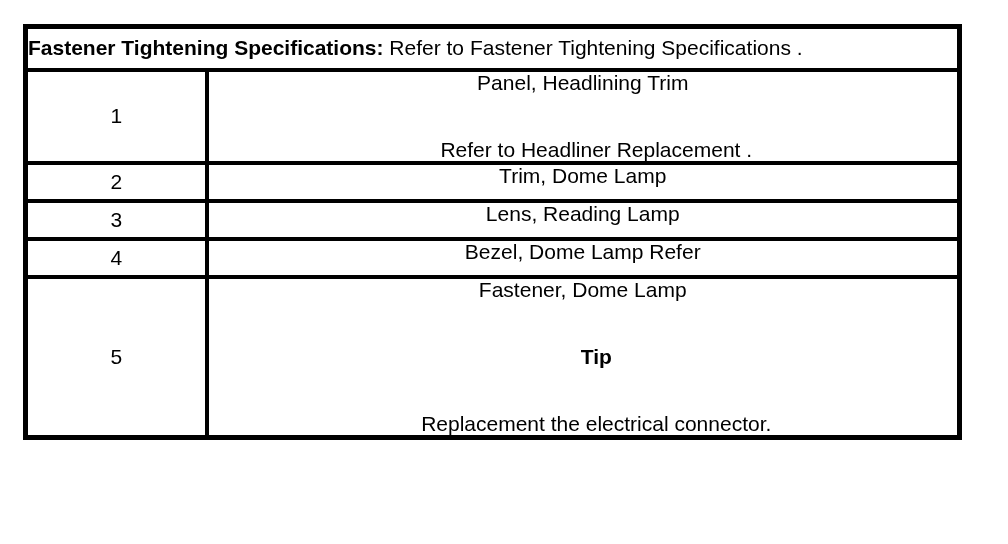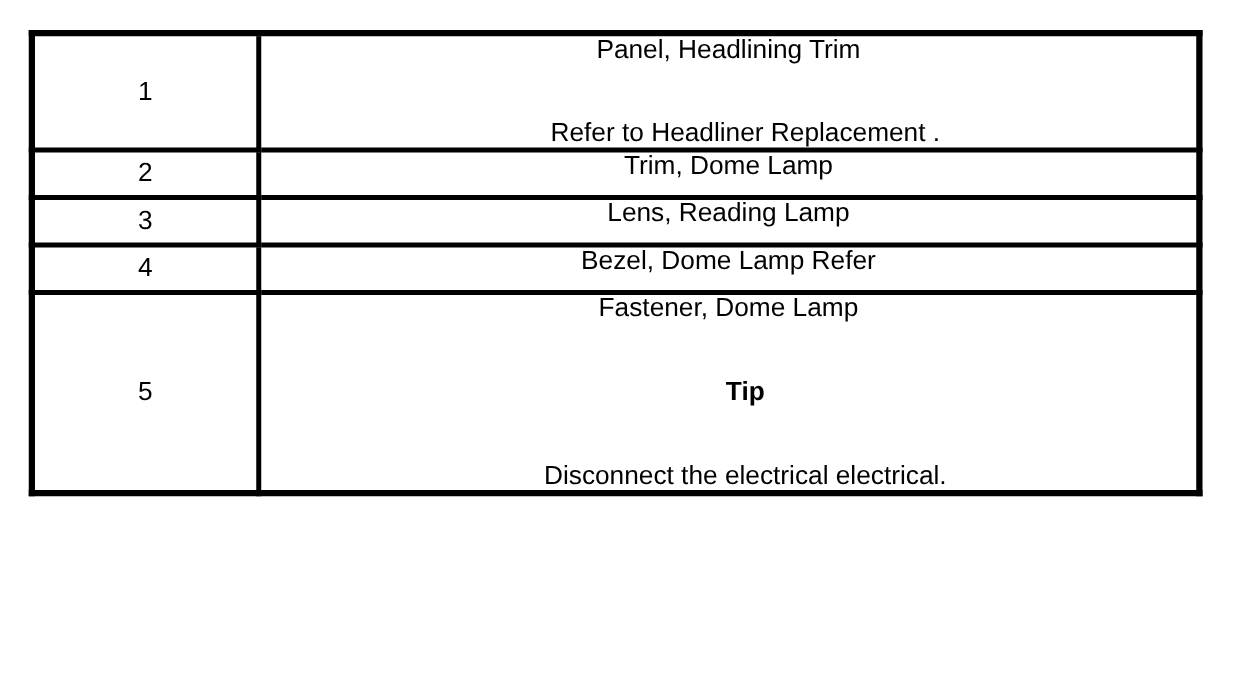--- a/index.html
+++ b/index.html
@@ -68,20 +68,25 @@
 <body>
 
 <div class="table-wrap">
   <table class="spec-table">
     <colgroup>
       <col class="callout-col">
       <col class="component-col">
     </colgroup>
     <tbody>
       <tr>
+        <td class="spec-cell" colspan="2">
+          <span class="bold">Fastener Tightening Specifications:</span><span> Refer to Fastener Tightening Specifications .</span>
+        </td>
+      </tr>
+      <tr>
         <td class="callout-cell">1</td>
         <td class="component-cell">
           <p class="para">Panel, Headlining Trim</p>
           <p class="para">Refer to Headliner Replacement .</p>
         </td>
       </tr>
       <tr class="single-row">
         <td class="callout-cell">2</td>
         <td class="component-cell">
           <p class="para">Trim, Dome Lamp</p>
@@ -97,18 +102,18 @@
         <td class="callout-cell">4</td>
         <td class="component-cell">
           <p class="para">Bezel, Dome Lamp Refer</p>
         </td>
       </tr>
       <tr>
         <td class="callout-cell">5</td>
         <td class="component-cell">
           <p class="para">Fastener, Dome Lamp</p>
           <p class="para bold">Tip</p>
-          <p class="para">Disconnect the electrical electrical.</p>
+          <p class="para">Replacement the electrical connector.</p>
         </td>
       </tr>
     </tbody>
   </table>
 </div>
 
 </body></html>

